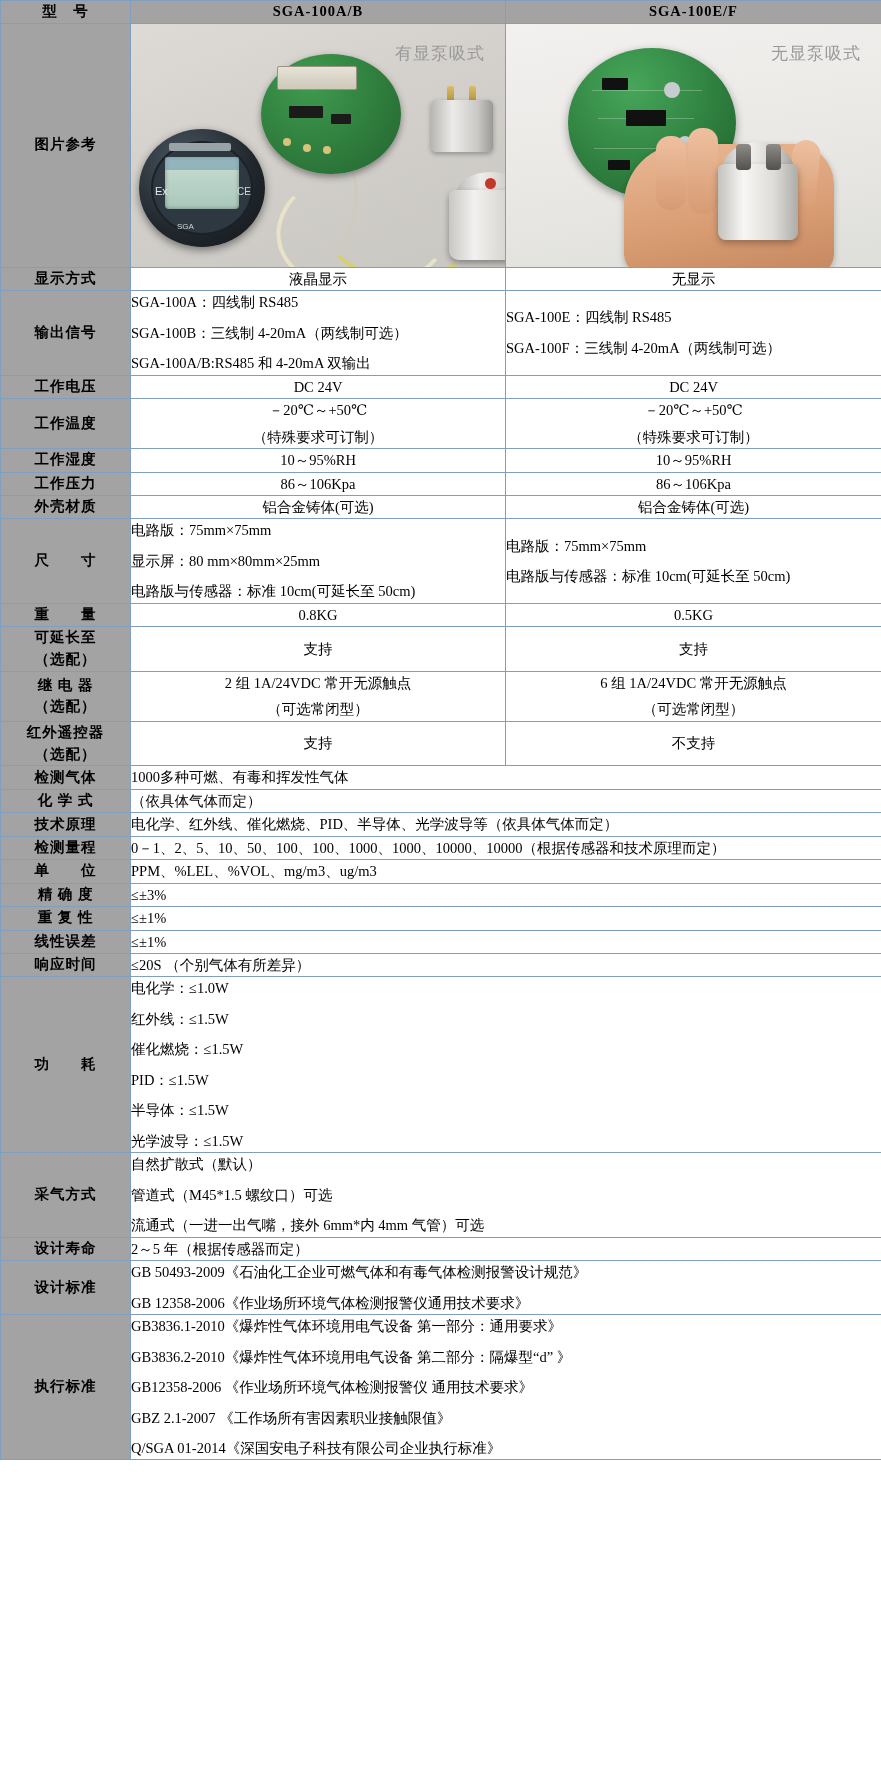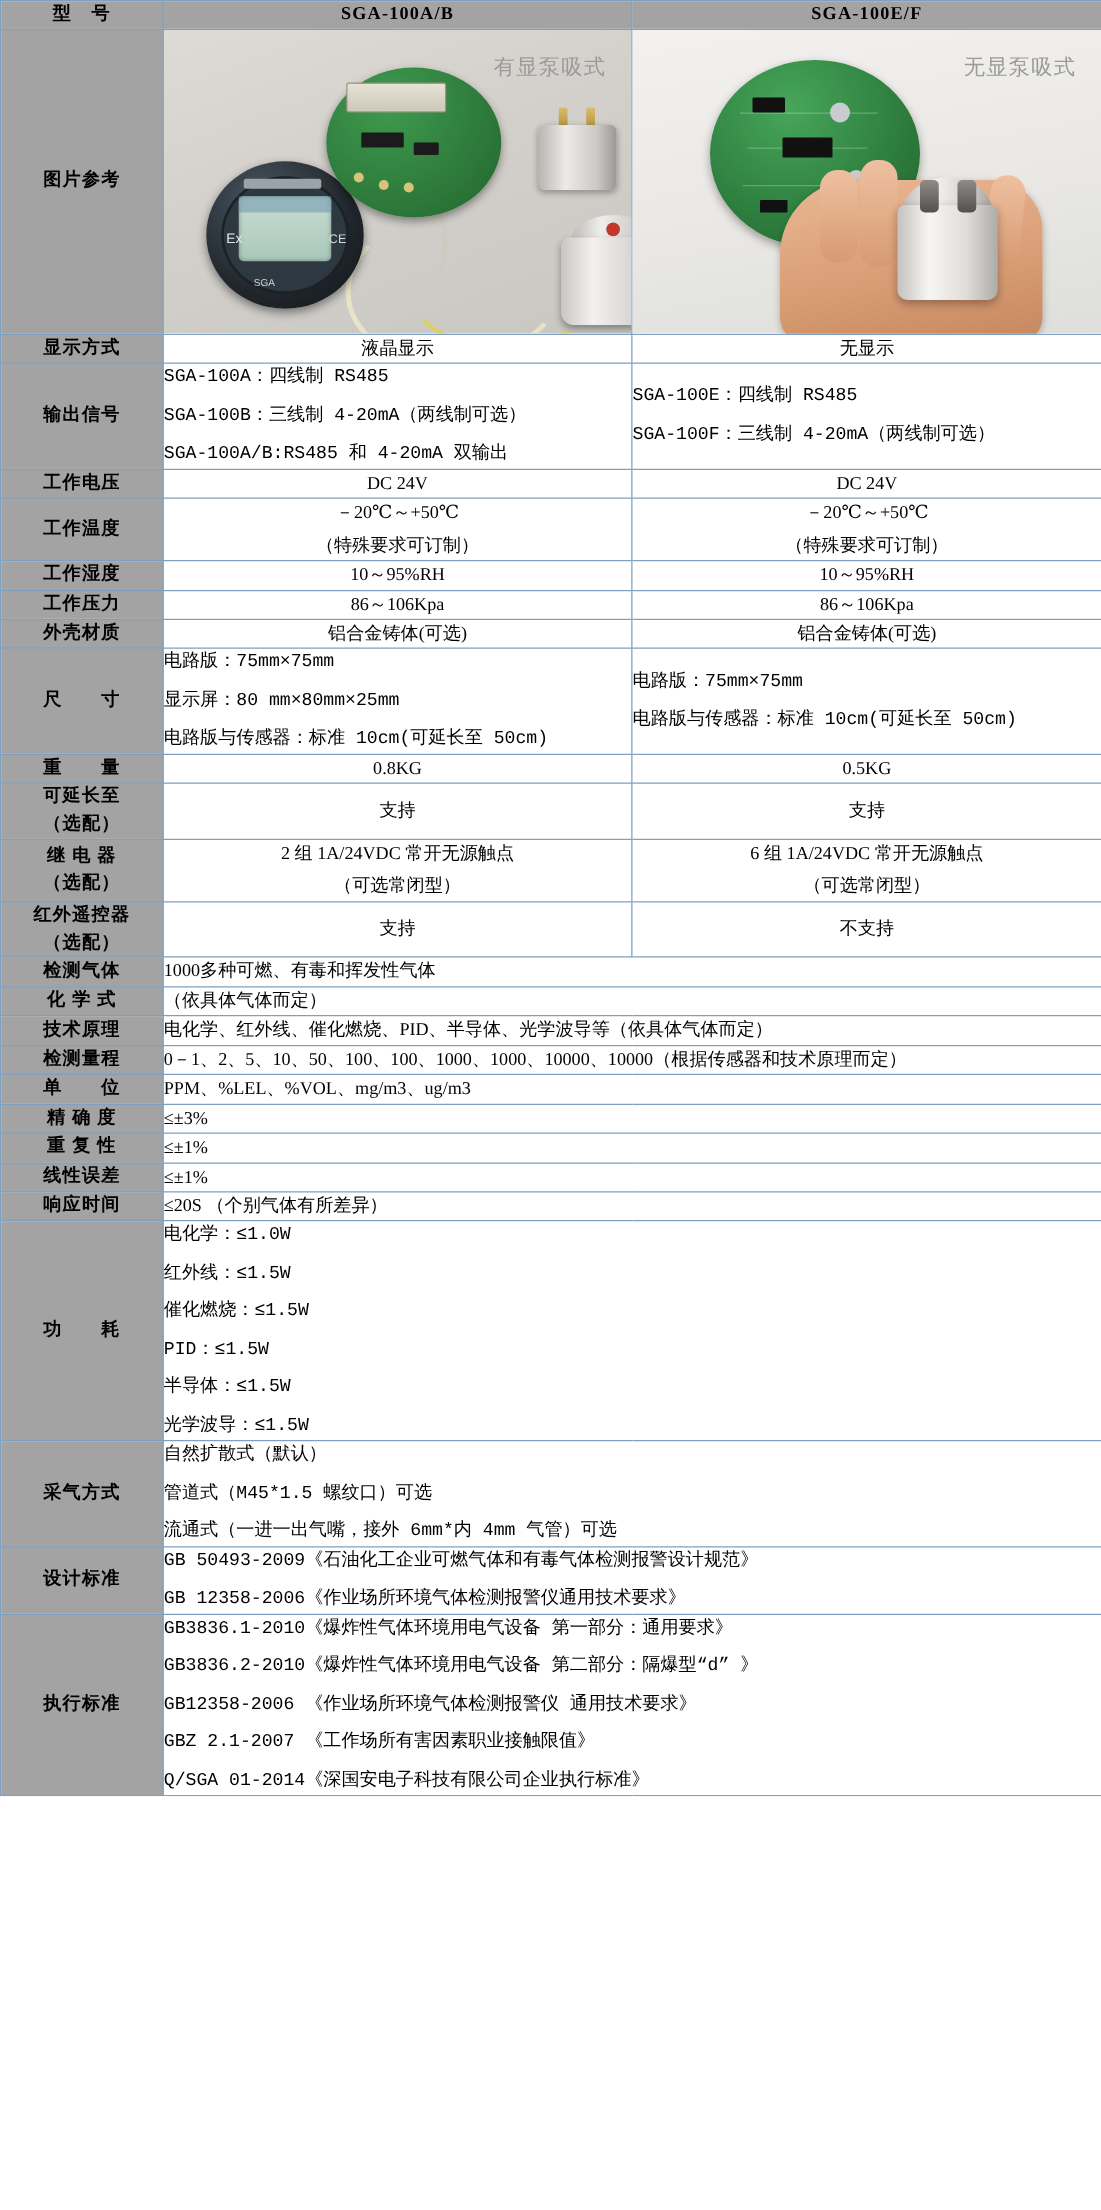--- a/index.html
+++ b/index.html
@@ -49,21 +49,20 @@
     text-align: left;
   }
   .val p {
     margin: 0 0 4px 0;
   }
   .val p:last-child {
     margin-bottom: 0;
   }
   .val-lines p {
     margin: 0 0 8px 0;
-    font-family: Liberation Mono, monospace;
   }
   .val-lines p:last-child { margin-bottom: 0; }
 
   
   .photo-cell {
     position: relative;
     height: 243px;
     padding: 0;
     overflow: hidden;
     background: #ffffff;
@@ -91,21 +90,21 @@
   }
   .pb-bg {
     position: absolute;
     inset: 0;
     background: linear-gradient(170deg,#f2f1ef 0%,#e9e8e5 55%,#dededa 100%);
   }
 
   
   .meter {
     position: absolute;
-    left: 34px;
+    left: 8px;
     top: 105px;
     width: 126px;
     height: 118px;
     border-radius: 50%;
     background: radial-gradient(circle at 35% 28%, #4a5660 0%, #20262b 60%, #11161a 100%);
     box-shadow: 0 3px 8px rgba(0,0,0,.45);
     z-index: 20;
   }
   .meter:before {
     content: "";
@@ -628,20 +627,24 @@
 
     <tr>
       <td class="label-cell">采气方式</td>
       <td class="val left val-lines" colspan="2">
         <p>自然扩散式（默认）</p>
         <p>管道式（M45*1.5 螺纹口）可选</p>
         <p>流通式（一进一出气嘴，接外 6mm*内 4mm 气管）可选</p>
       </td>
     </tr>
 
+    <tr>
+      <td class="label-cell">设计寿命</td>
+      <td class="val left" colspan="2">2～5 年（根据传感器而定）</td>
+    </tr>
 
     <tr>
       <td class="label-cell">设计标准</td>
       <td class="val left val-lines" colspan="2">
         <p>GB 50493-2009《石油化工企业可燃气体和有毒气体检测报警设计规范》</p>
         <p>GB 12358-2006《作业场所环境气体检测报警仪通用技术要求》</p>
       </td>
     </tr>
 
     <tr>

